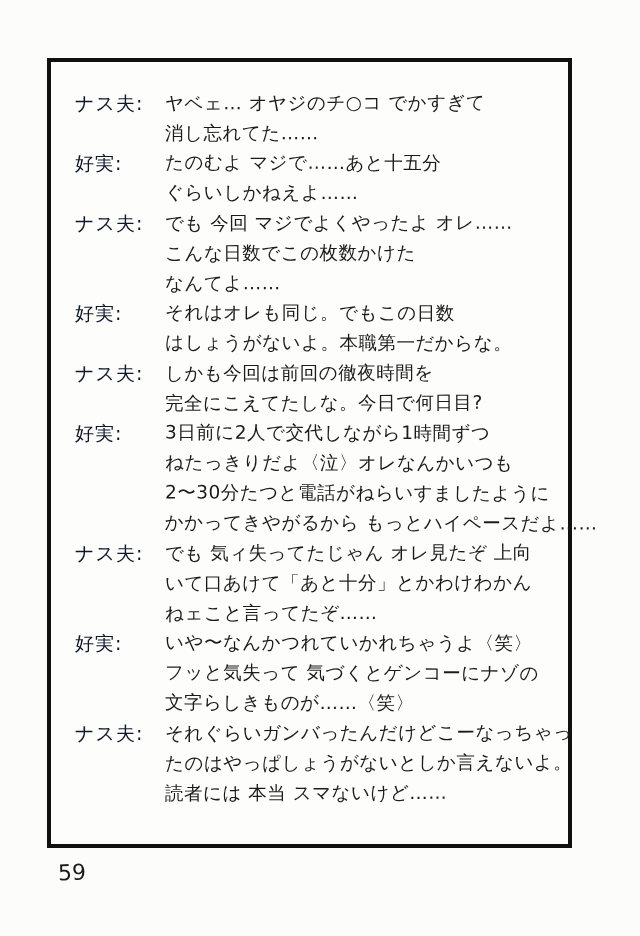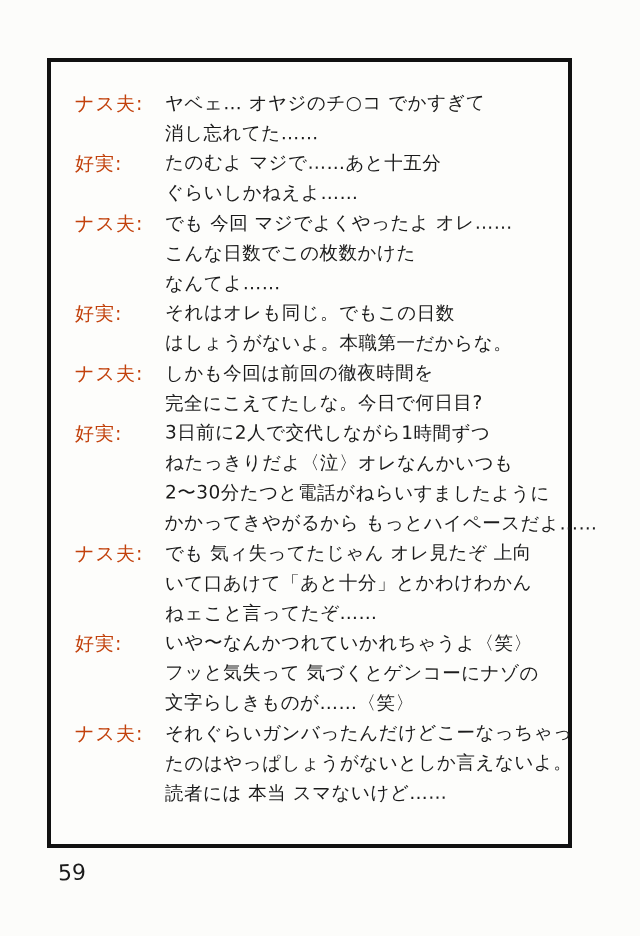--- a/index.html
+++ b/index.html
@@ -35,21 +35,21 @@
   }
   .entry {
     display: flex;
     align-items: flex-start;
   }
   .speaker {
     flex: none;
     width: 90px;
     font-size: 19px;
     line-height: 30px;
-    color: #c2410c;
+    color: #0f172a;
     letter-spacing: 1px;
     white-space: nowrap;
   }
   .lines {
     flex: 1;
     min-width: 0;
   }
   .line {
     font-size: 18.5px;
     line-height: 30px;

